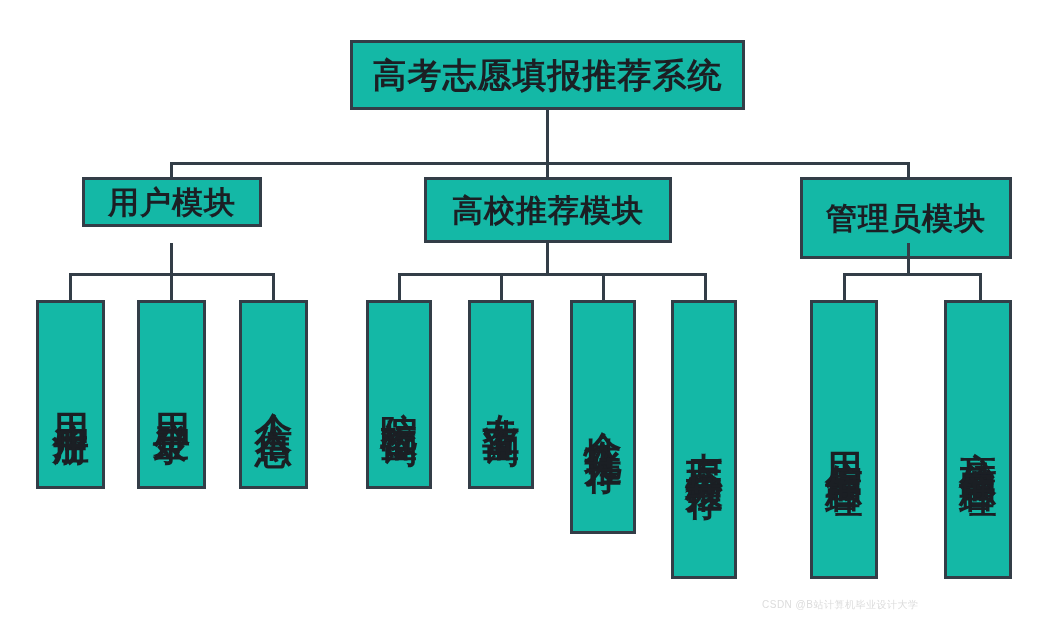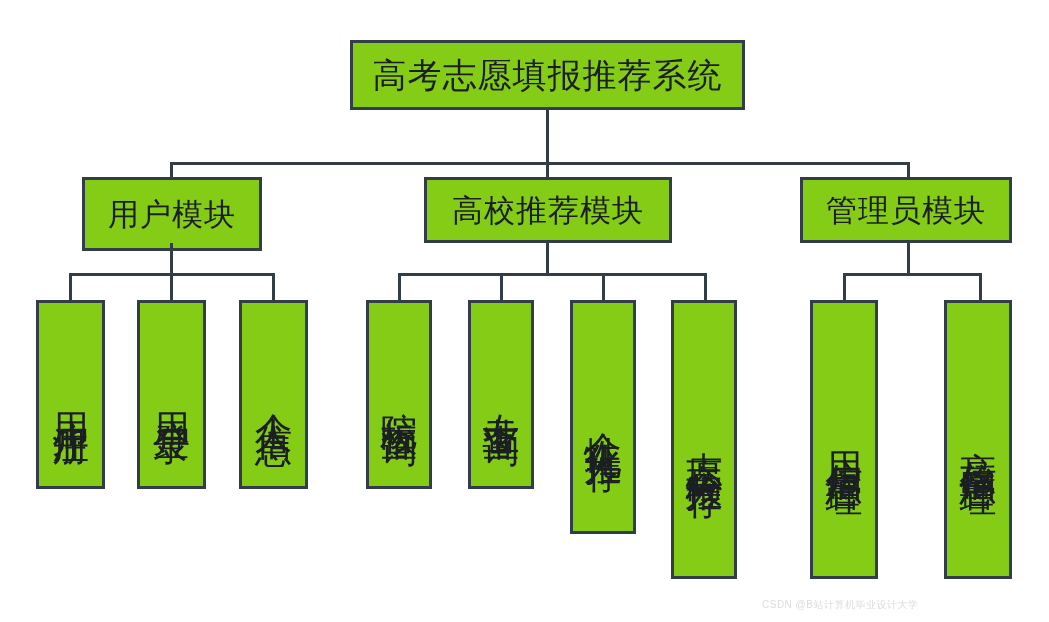--- a/index.html
+++ b/index.html
@@ -15,26 +15,27 @@
     width: 1049px;
     height: 622px;
     background: #ffffff;
     overflow: hidden;
   }
   
   .node {
     position: absolute;
     box-sizing: border-box;
     border: 3px solid #333d47;
-    background: #84cc16;
+    background: #14b8a6;
     display: flex;
     align-items: center;
     justify-content: center;
     color: #1b1f24;
     line-height: 1.0;
+    font-weight: bold;
   }
   .node.root {
     font-size: 34px;
     letter-spacing: 1px;
   }
   .node.level2 {
     font-size: 31px;
     letter-spacing: 1px;
   }
   .node.leaf {
@@ -78,29 +79,29 @@
   </div>
 
   <div class="line v" style="left:546px; top:110px; height:52px;"></div>
 
   <div class="line h" style="left:172px; top:162px; width:738px;"></div>
 
   <div class="line v" style="left:170px; top:162px; height:17px;"></div>
   <div class="line v" style="left:546px; top:162px; height:17px;"></div>
   <div class="line v" style="left:907px; top:162px; height:17px;"></div>
 
-  <div class="node level2" style="left:82px; top:177px; width:180px; height:74px;">
+  <div class="node level2" style="left:82px; top:177px; width:180px; height:50px;">
     <span>用户模块</span>
   </div>
 
   <div class="node level2" style="left:424px; top:177px; width:248px; height:66px;">
     <span>高校推荐模块</span>
   </div>
 
-  <div class="node level2" style="left:800px; top:177px; width:212px; height:66px;justify-content:center;">
+  <div class="node level2" style="left:800px; top:177px; width:212px; height:82px;justify-content:center;">
     <span>管理员模块</span>
   </div>
 
   <div class="line v" style="left:170px; top:243px; height:32px;"></div>
   <div class="line h" style="left:69px; top:273px; width:206px;"></div>
   <div class="line v" style="left:69px;  top:273px; height:29px;"></div>
   <div class="line v" style="left:170px; top:273px; height:29px;"></div>
   <div class="line v" style="left:272px; top:273px; height:29px;"></div>
 
   <div class="node leaf" style="left:36px; top:300px; width:69px; height:189px;">

